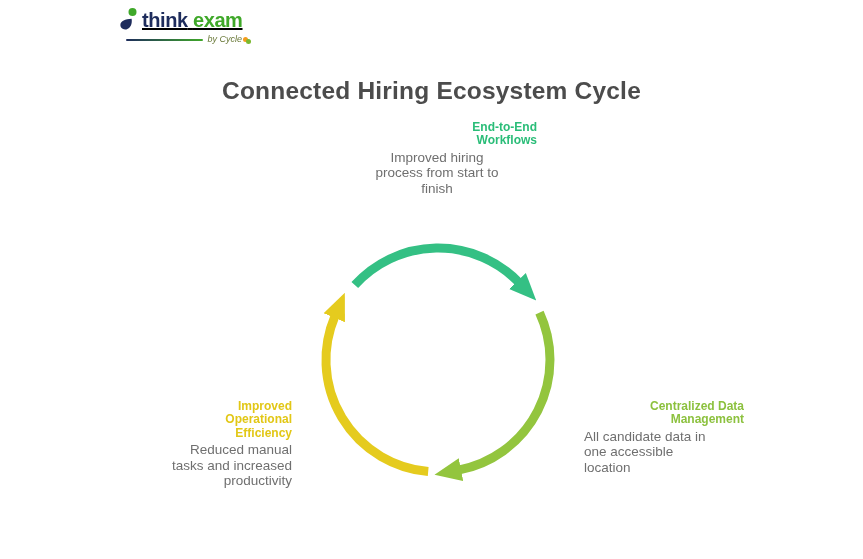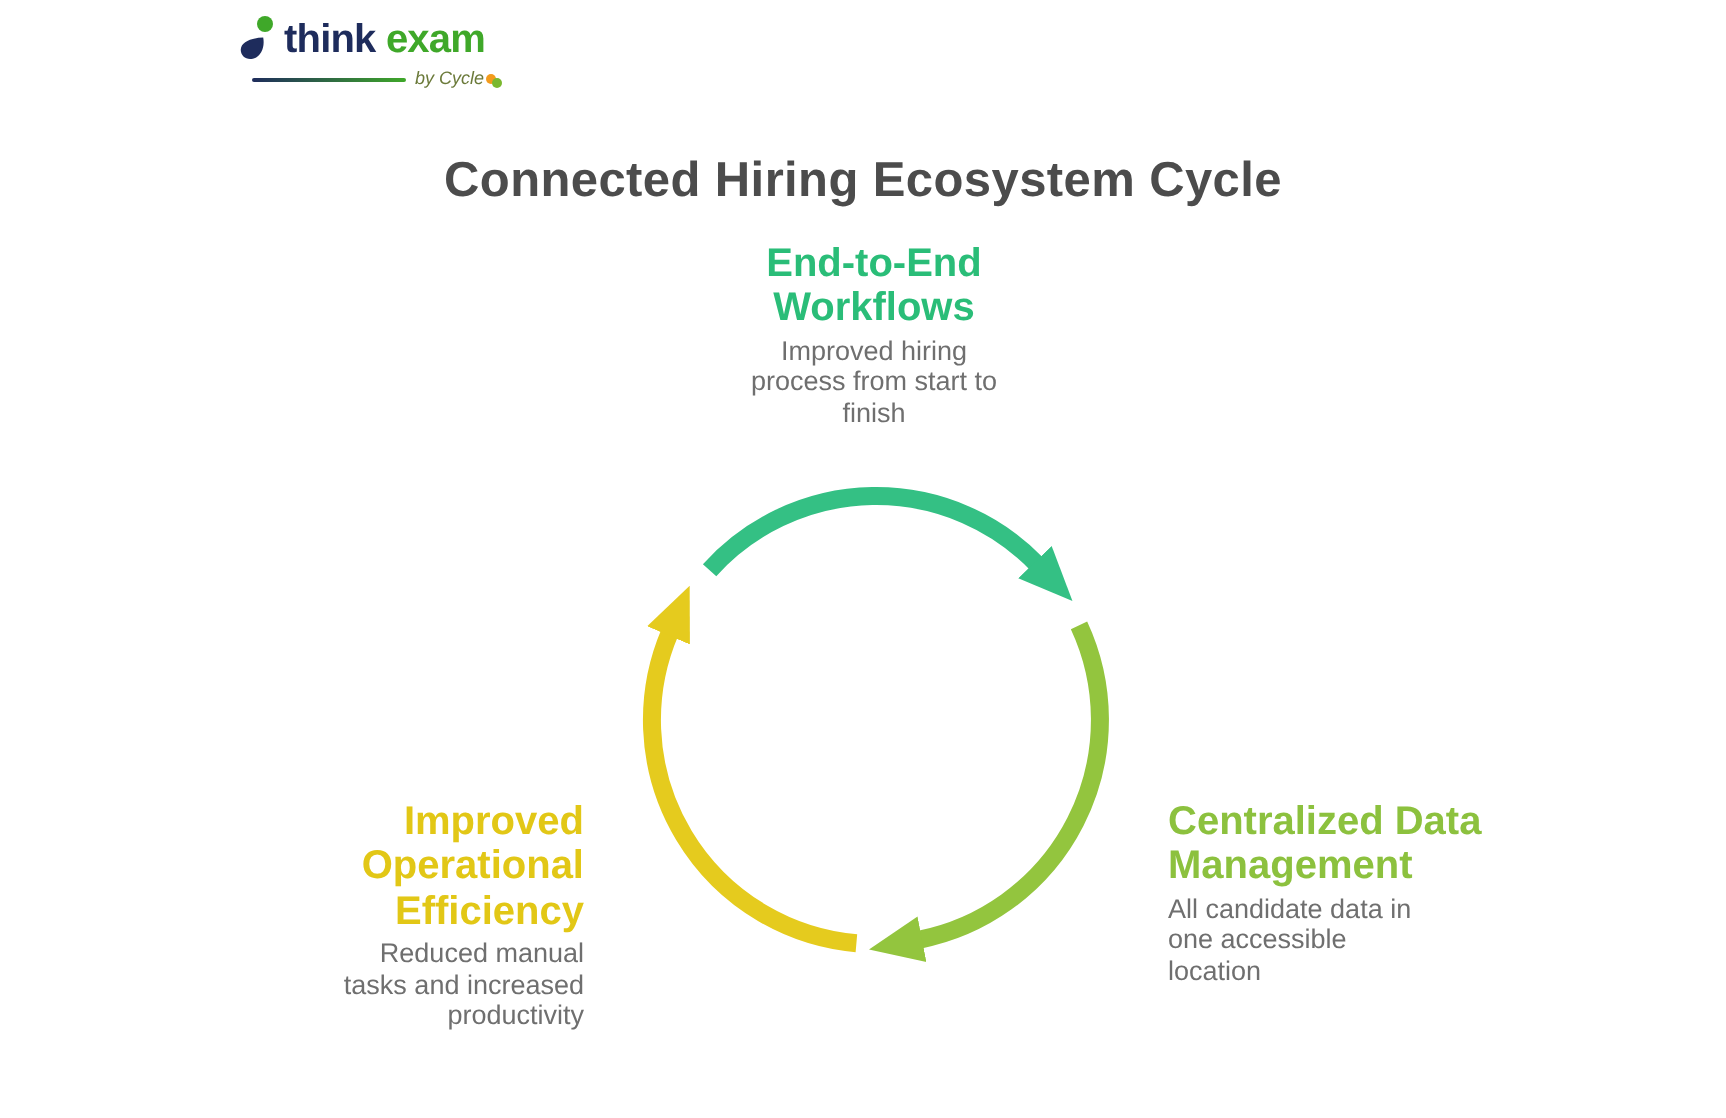--- a/index.html
+++ b/index.html
@@ -10,21 +10,21 @@
   .canvas {
     position: relative;
     width: 863px;
     height: 559px;
     background: #ffffff;
     overflow: hidden;
   }
 
   
   .logo { position: absolute; left: 119px; top: 7px; width: 132px; }
-  .logo-row { display: flex; align-items: center; gap: 5px; }
+  .logo-row { display: flex; align-items: center; gap: 5px; text-decoration: underline; }
   .brand { font-size: 20px; font-weight: bold; letter-spacing: -0.4px; white-space: nowrap; }
   .brand-first { color: #1e2c5c; }
   .brand-second { color: #3fa829; }
   .tagline-row { display: flex; align-items: center; margin-top: 1px; padding-left: 7px; }
   .tagline-line { height: 2px; flex: 1; background: linear-gradient(90deg, #1e2c5c, #3fa829); margin-right: 4px; border-radius: 1px; }
   .tagline-text { font-size: 9px; font-style: italic; color: #6b7a3a; white-space: nowrap; line-height: 1; }
   .dot { display: inline-block; width: 5px; height: 5px; border-radius: 50%; margin-left: 1px; vertical-align: middle; }
   .dot-orange { background: #f39b1d; }
   .dot-green  { background: #7ab82f; margin-left: -2px; margin-top: 3px; }
 
@@ -34,21 +34,21 @@
     text-align: center;
     font-size: 24.5px; font-weight: bold; color: #4c4c4c;
     letter-spacing: 0.2px;
   }
 
   
   .cycle-svg { position: absolute; left: 0; top: 0; width: 863px; height: 559px; }
 
   
   .node { position: absolute; }
-  .node-heading { font-size: 20px; font-weight: bold; line-height: 1.12; white-space: pre-line; }
+  .node-heading { font-size: 12px; font-weight: bold; line-height: 1.12; white-space: pre-line; text-align: right; }
   .node-body { font-size: 13.5px; line-height: 1.14; color: #6f6f6f; white-space: pre-line; margin-top: 2px; }
   .node-top   { left: 337px; top: 121px; width: 200px; text-align: center; }
   .node-right { left: 584px; top: 400px; width: 160px; text-align: left; }
   .node-left  { left: 141px; top: 400px; width: 151px; text-align: right; }
 </style>
 </head>
 <body>
 
 <div class="canvas">
 

